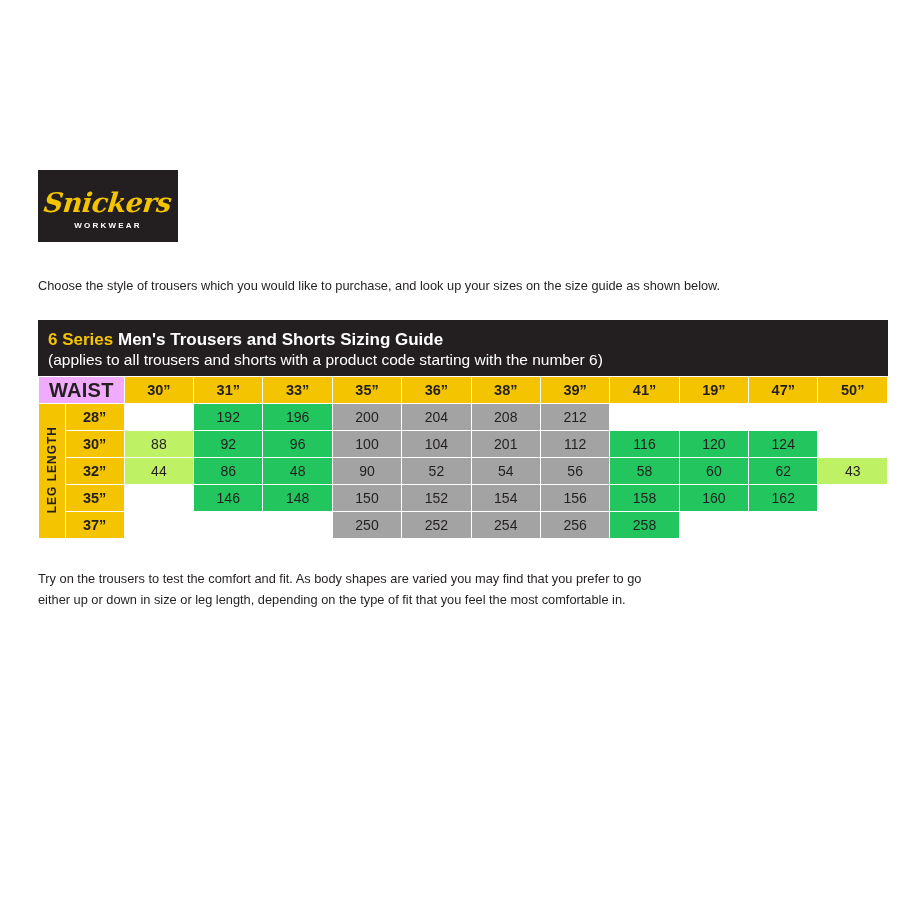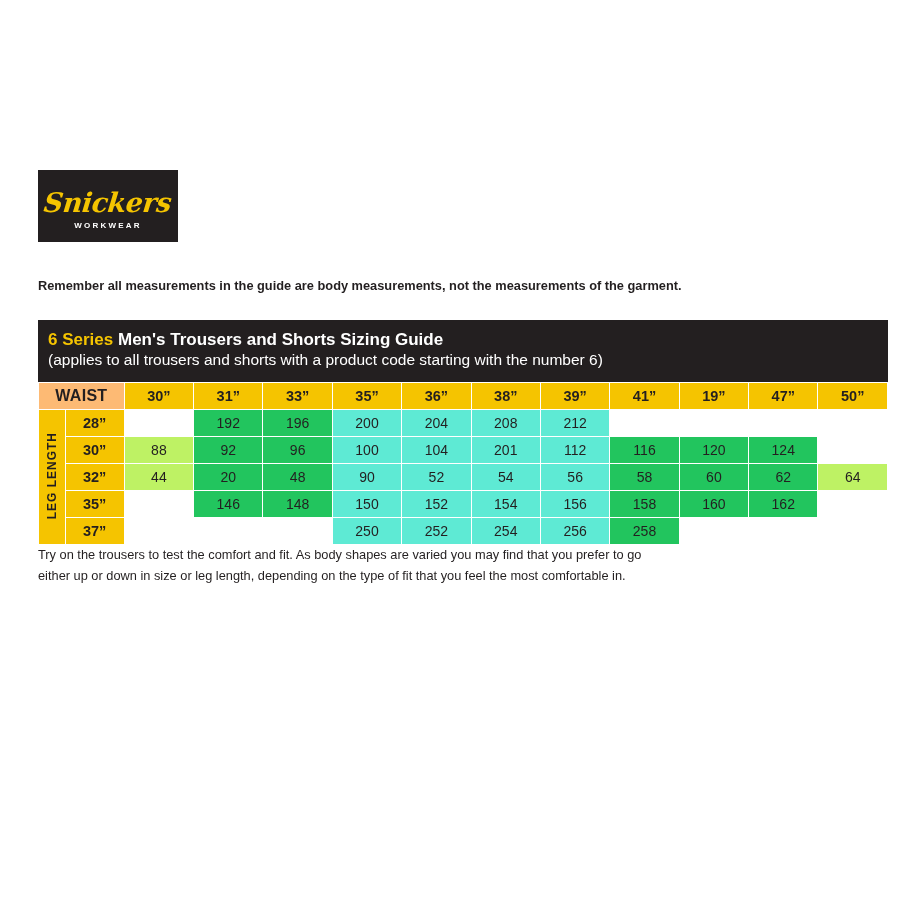--- a/index.html
+++ b/index.html
@@ -70,21 +70,21 @@
   }
 
   
   .table-block {
     margin-top: 24px;
     width: 850px;
   }
   .table-header {
     background: #231f20;
     color: #ffffff;
-    padding: 9px 10px 12px 10px;
+    padding: 9px 10px 6px 10px;
     box-sizing: border-box;
   }
   .th-line1 {
     font-size: 17px;
     font-weight: bold;
     line-height: 1.25;
   }
   .th-line1 .series {
     color: #f5c400;
   }
@@ -110,64 +110,65 @@
   .col-legend { width: 26px; }
   .col-row    { width: 58px; }
   .col-val    { width: 68px; }
 
   td.yellow {
     background: #f5c400;
     font-weight: bold;
     font-size: 14.5px;
   }
   td.waist-label {
-    background: #fdba74;
-    font-weight: bold;
-    font-size: 16px;
+    background: #f0abfc;
+    font-weight: bold;
+    font-size: 20px;
     letter-spacing: 0.3px;
   }
   td.legend {
     background: #f5c400;
     font-weight: bold;
     font-size: 12px;
     letter-spacing: 1px;
     vertical-align: middle;
   }
   .legend-rot {
     writing-mode: vertical-rl;
     transform: rotate(180deg);
     display: inline-block;
     white-space: nowrap;
   }
   td.shade1 { background: #22c55e; }
-  td.shade2 { background: #5eead4; }
+  td.shade2 { background: #a3a3a3; }
   td.shade3 { background: #bef264; }
   td.blank  { background: #ffffff; border-color: #ffffff; }
 
   
   .footnote {
+    margin-top: 30px;
     font-size: 12.8px;
     line-height: 1.6;
     color: #231f20;
     width: 760px;
   }
 </style>
 </head>
 <body>
 
 <div class="page">
   <div class="content">
 
     <div class="logo-box">
       <div class="logo-word">Snickers</div>
       <div class="logo-sub">WORKWEAR</div>
     </div>
 
     <div class="intro">
-      <span class="bold">Remember all measurements in the guide are body measurements, not the measurements of the garment.</span>
+      <span>Choose the style of trousers which you would like to purchase, and look up your sizes on the size guide as shown below.</span>
     </div>
 
     <div class="table-block">
 
       <div class="table-header">
         <div class="th-line1">
           <span class="series">6 Series</span>
           <span>Men's Trousers and Shorts Sizing Guide</span>
         </div>
         <div class="th-line2">(applies to all trousers and shorts with a product code starting with the number 6)</div>
@@ -233,30 +234,30 @@
             <td class="shade2">112</td>
             <td class="shade1">116</td>
             <td class="shade1">120</td>
             <td class="shade1">124</td>
             <td class="blank"></td>
           </tr>
 
           <tr>
             <td class="yellow">32”</td>
             <td class="shade3">44</td>
-            <td class="shade1">20</td>
+            <td class="shade1">86</td>
             <td class="shade1">48</td>
             <td class="shade2">90</td>
             <td class="shade2">52</td>
             <td class="shade2">54</td>
             <td class="shade2">56</td>
             <td class="shade1">58</td>
             <td class="shade1">60</td>
             <td class="shade1">62</td>
-            <td class="shade3">64</td>
+            <td class="shade3">43</td>
           </tr>
 
           <tr>
             <td class="yellow">35”</td>
             <td class="blank"></td>
             <td class="shade1">146</td>
             <td class="shade1">148</td>
             <td class="shade2">150</td>
             <td class="shade2">152</td>
             <td class="shade2">154</td>

